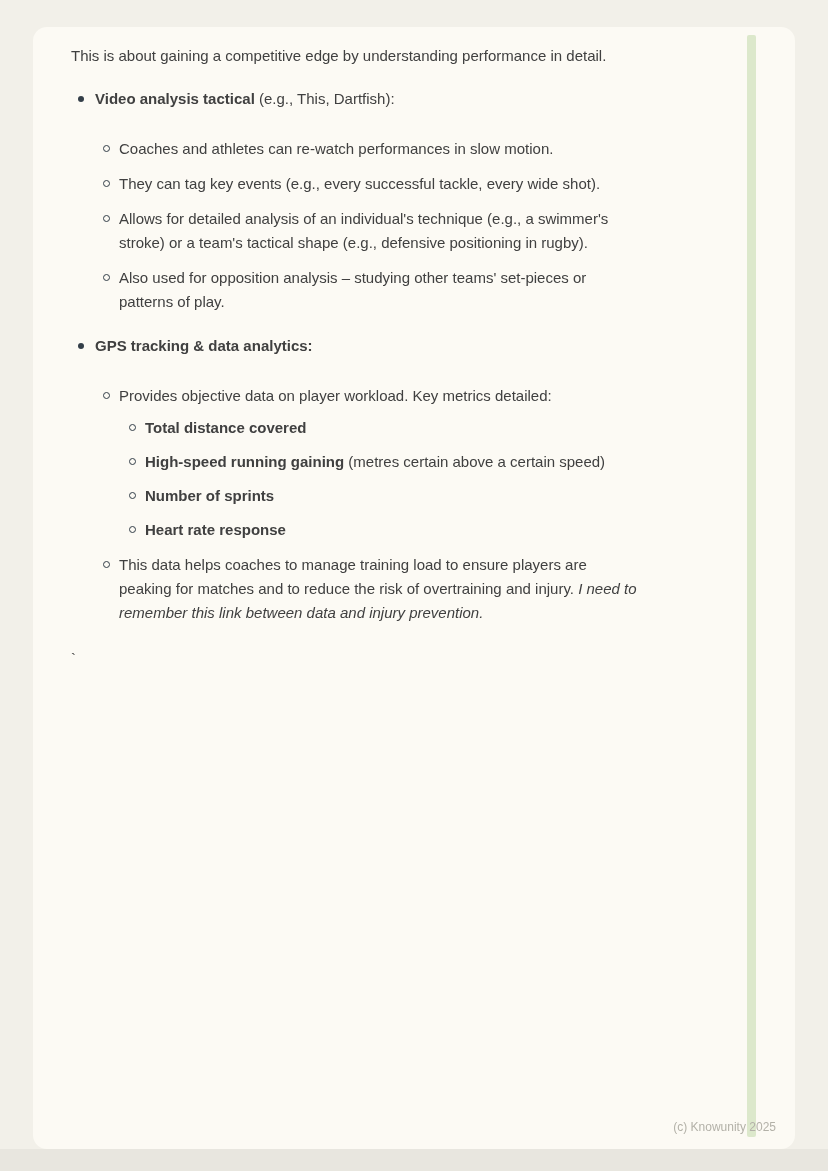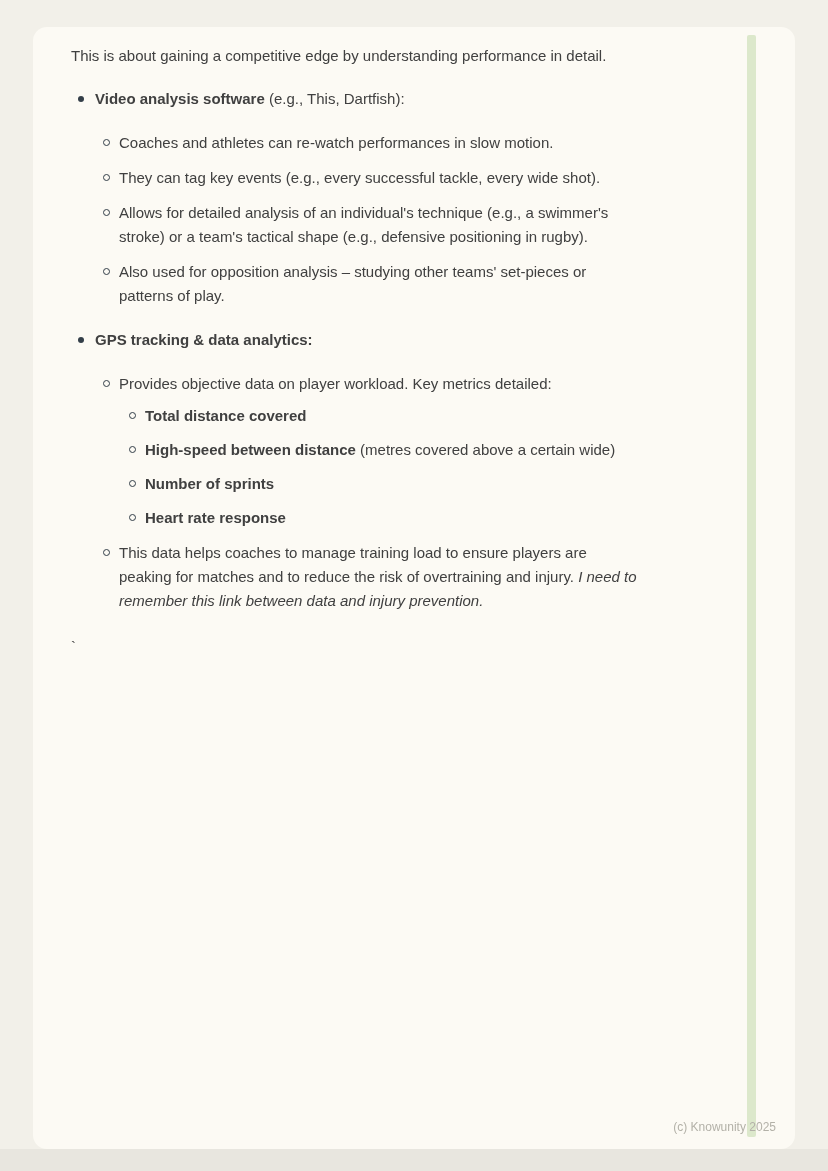--- a/index.html
+++ b/index.html
@@ -50,21 +50,21 @@
     margin-bottom: 20px;
   }
   .l1 > li::before {
     content: "";
     position: absolute;
     left: -17px; top: 9px;
     width: 6px; height: 6px;
     background: #333e48;
     border-radius: 50%;
   }
-  .l2 { padding-left: 24px; margin-top: 20px; }
+  .l2 { padding-left: 24px; margin-top: 26px; }
   .l2 > li {
     position: relative;
     line-height: 24px;
     margin-bottom: 11px;
   }
   .l2 > li::before, .l3 > li::before {
     content: "";
     position: absolute;
     left: -16px; top: 8px;
     width: 5px; height: 5px;
@@ -97,37 +97,37 @@
 <body>
 
 <div class="sheet">
   <div class="content">
 
     <p class="intro">This is about gaining a competitive edge by understanding performance in detail.</p>
 
     <ul class="l1">
 
       <li>
-        <b>Video analysis software</b><span> (e.g., This, Dartfish):</span>
+        <b>Video analysis tactical</b><span> (e.g., This, Dartfish):</span>
         <ul class="l2">
           <li>Coaches and athletes can re-watch performances in slow motion.</li>
           <li>They can tag key events (e.g., every successful tackle, every wide shot).</li>
           <li>Allows for detailed analysis of an individual's technique (e.g., a swimmer's stroke) or a team's tactical shape (e.g., defensive positioning in rugby).</li>
           <li>Also used for opposition analysis – studying other teams' set-pieces or patterns of play.</li>
         </ul>
       </li>
 
       <li>
         <b>GPS tracking &amp; data analytics:</b>
         <ul class="l2">
           <li>
             <span>Provides objective data on player workload. Key metrics detailed:</span>
             <ul class="l3">
               <li><b>Total distance covered</b><span></span></li>
-              <li><b>High-speed between distance</b><span> (metres covered above a certain wide)</span></li>
+              <li><b>High-speed running gaining</b><span> (metres certain above a certain speed)</span></li>
               <li><b>Number of sprints</b><span></span></li>
               <li><b>Heart rate response</b><span></span></li>
             </ul>
           </li>
           <li>
             <span>This data helps coaches to manage training load to ensure players are peaking for matches and to reduce the risk of overtraining and injury. </span><em>I need to remember this link between data and injury prevention.</em>
           </li>
         </ul>
       </li>
 

